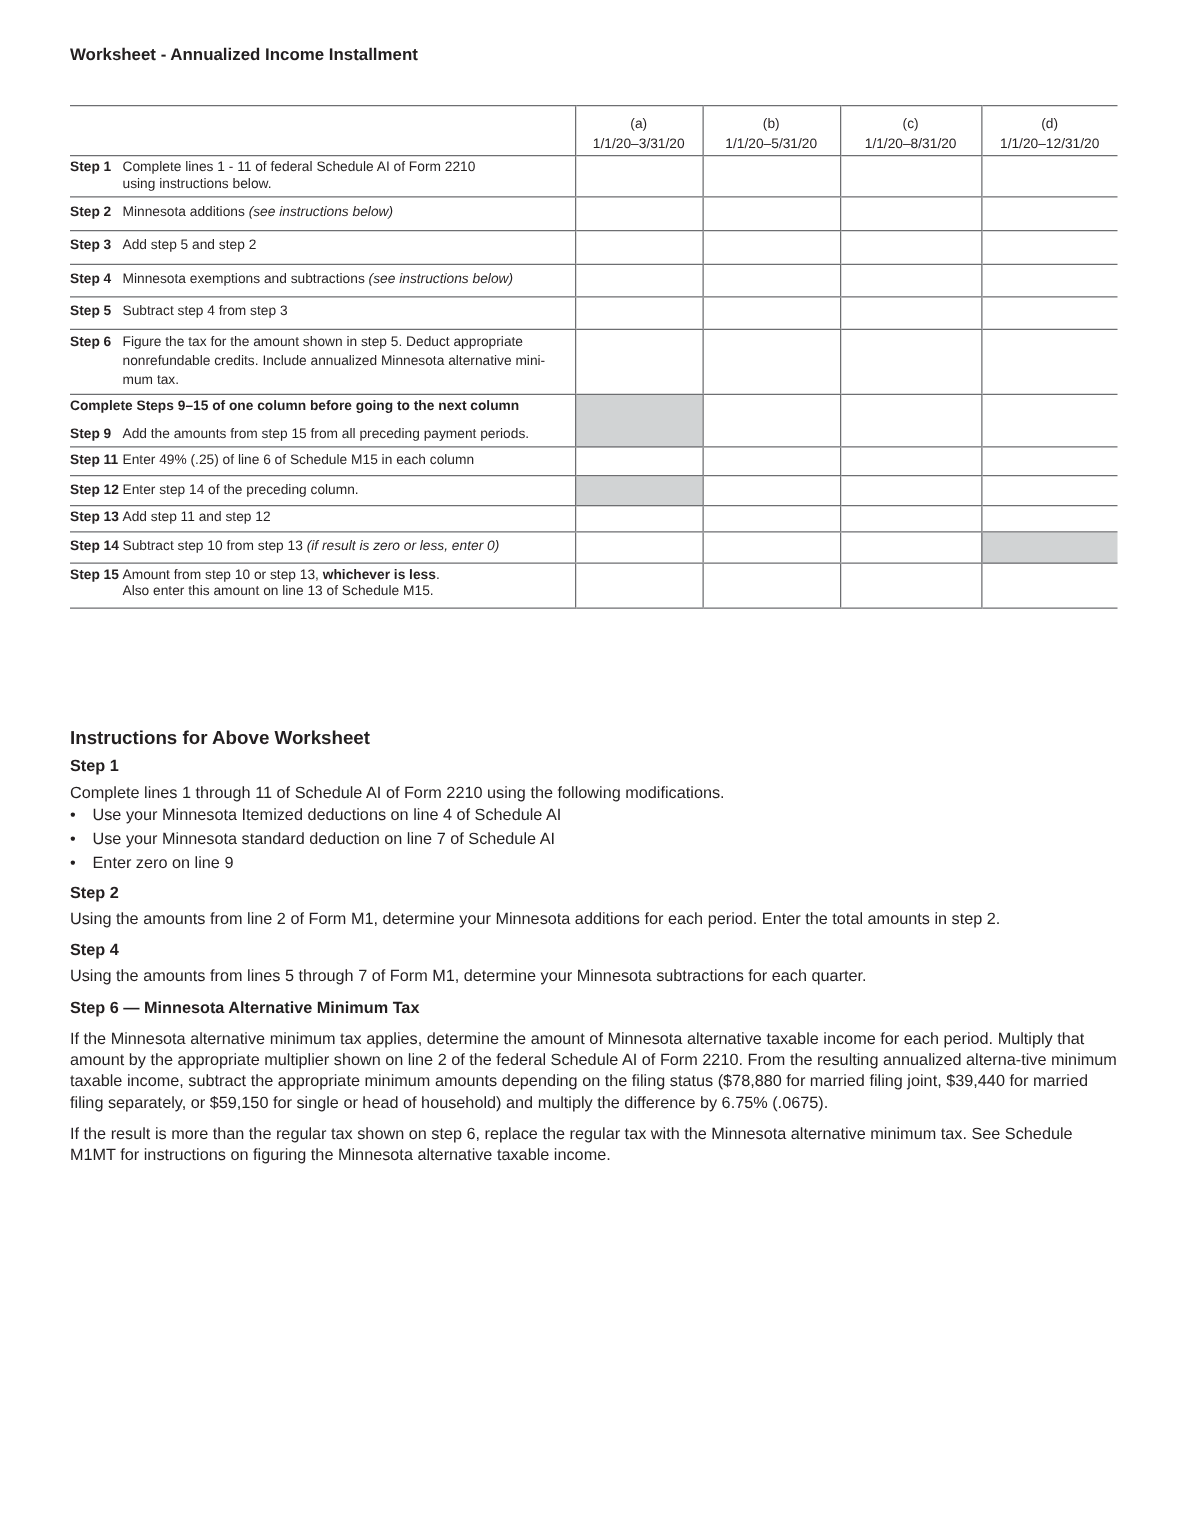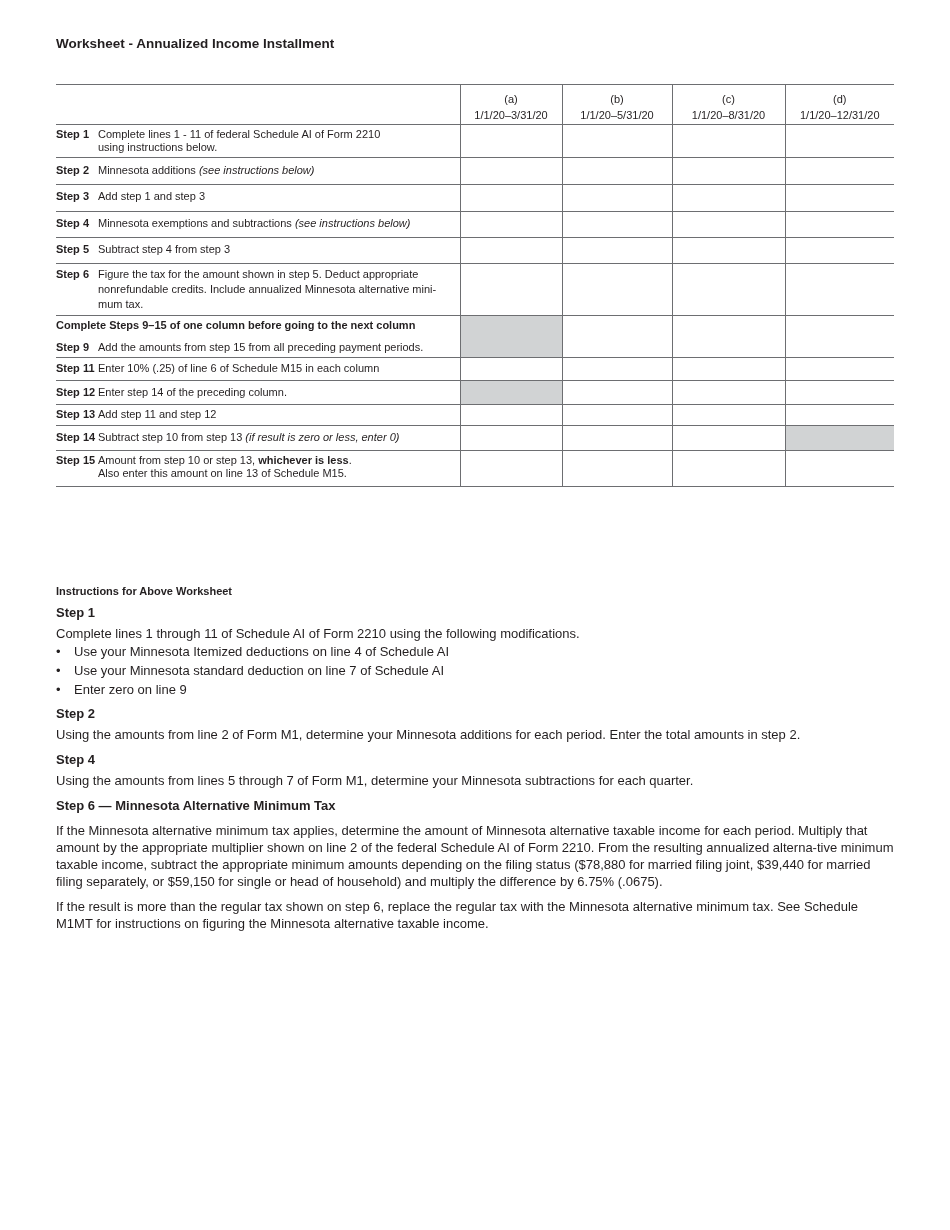--- a/index.html
+++ b/index.html
@@ -12,21 +12,21 @@
   table.ws th.colhead { font-weight: normal; text-align: center; font-size: 11px; line-height: 16px; padding-top: 6px; padding-bottom: 1px; }
   .desc { display: flex; padding: 3px 0 3px 0; line-height: 13px; }
   .step-label { font-weight: bold; width: 42px; flex: 0 0 42px; white-space: nowrap; }
   .step-text { flex: 1; padding-right: 6px; }
   .step-text i { font-style: italic; }
   .step-text b { font-weight: bold; }
   .pct { text-align: center; font-size: 12px; padding-top: 3px; }
   .shaded { background: #d1d3d4; }
   .note { font-weight: bold; line-height: 13px; padding-top: 3px; }
   .instructions { position: absolute; left: 56px; top: 582px; width: 840px; font-size: 13px; line-height: 17px; }
-  .instructions h2 { font-size: 11px; font-weight: bold; margin: 0; line-height: 18px; }
+  .instructions h2 { font-size: 15px; font-weight: bold; margin: 0; line-height: 18px; }
   .instructions h3 { font-size: 13px; font-weight: bold; margin: 0; line-height: 17px; }
   .instructions p { margin: 0; }
   .instructions ul { list-style: none; margin: 0; padding: 0; }
   .instructions li { display: flex; line-height: 19px; }
   .instructions li .bullet { width: 18px; flex: 0 0 18px; text-align: left; }
   .mt6 { margin-top: 6px !important; }
   .mt4 { margin-top: 4px !important; }
   .mt8 { margin-top: 8px !important; }
   .para { line-height: 17px; }
 </style>
@@ -87,21 +87,21 @@
     <td class="val"></td>
     <td class="val"></td>
     <td class="val"></td>
     <td class="val"></td>
   </tr>
 
   <tr style="height:27px">
     <td>
           <div class="desc" style="padding-top:5px">
             <span class="step-label">Step 3</span>
-            <span class="step-text">Add step 1 and step 3</span>
+            <span class="step-text">Add step 5 and step 2</span>
           </div>
         </td>
     <td class="val"></td>
     <td class="val"></td>
     <td class="val"></td>
     <td class="val"></td>
   </tr>
 
   <tr style="height:26px">
     <td>
@@ -156,21 +156,21 @@
     <td class="val"></td>
     <td class="val"></td>
     <td class="val"></td>
   </tr>
 
 
   <tr style="height:23px">
     <td>
           <div class="desc" style="padding-top:4px">
             <span class="step-label">Step 11</span>
-            <span class="step-text">Enter 10% (.25) of line 6 of Schedule M15 in each column</span>
+            <span class="step-text">Enter 49% (.25) of line 6 of Schedule M15 in each column</span>
           </div>
         </td>
     <td class="val"></td>
     <td class="val"></td>
     <td class="val"></td>
     <td class="val"></td>
   </tr>
 
   <tr style="height:24px">
     <td>

